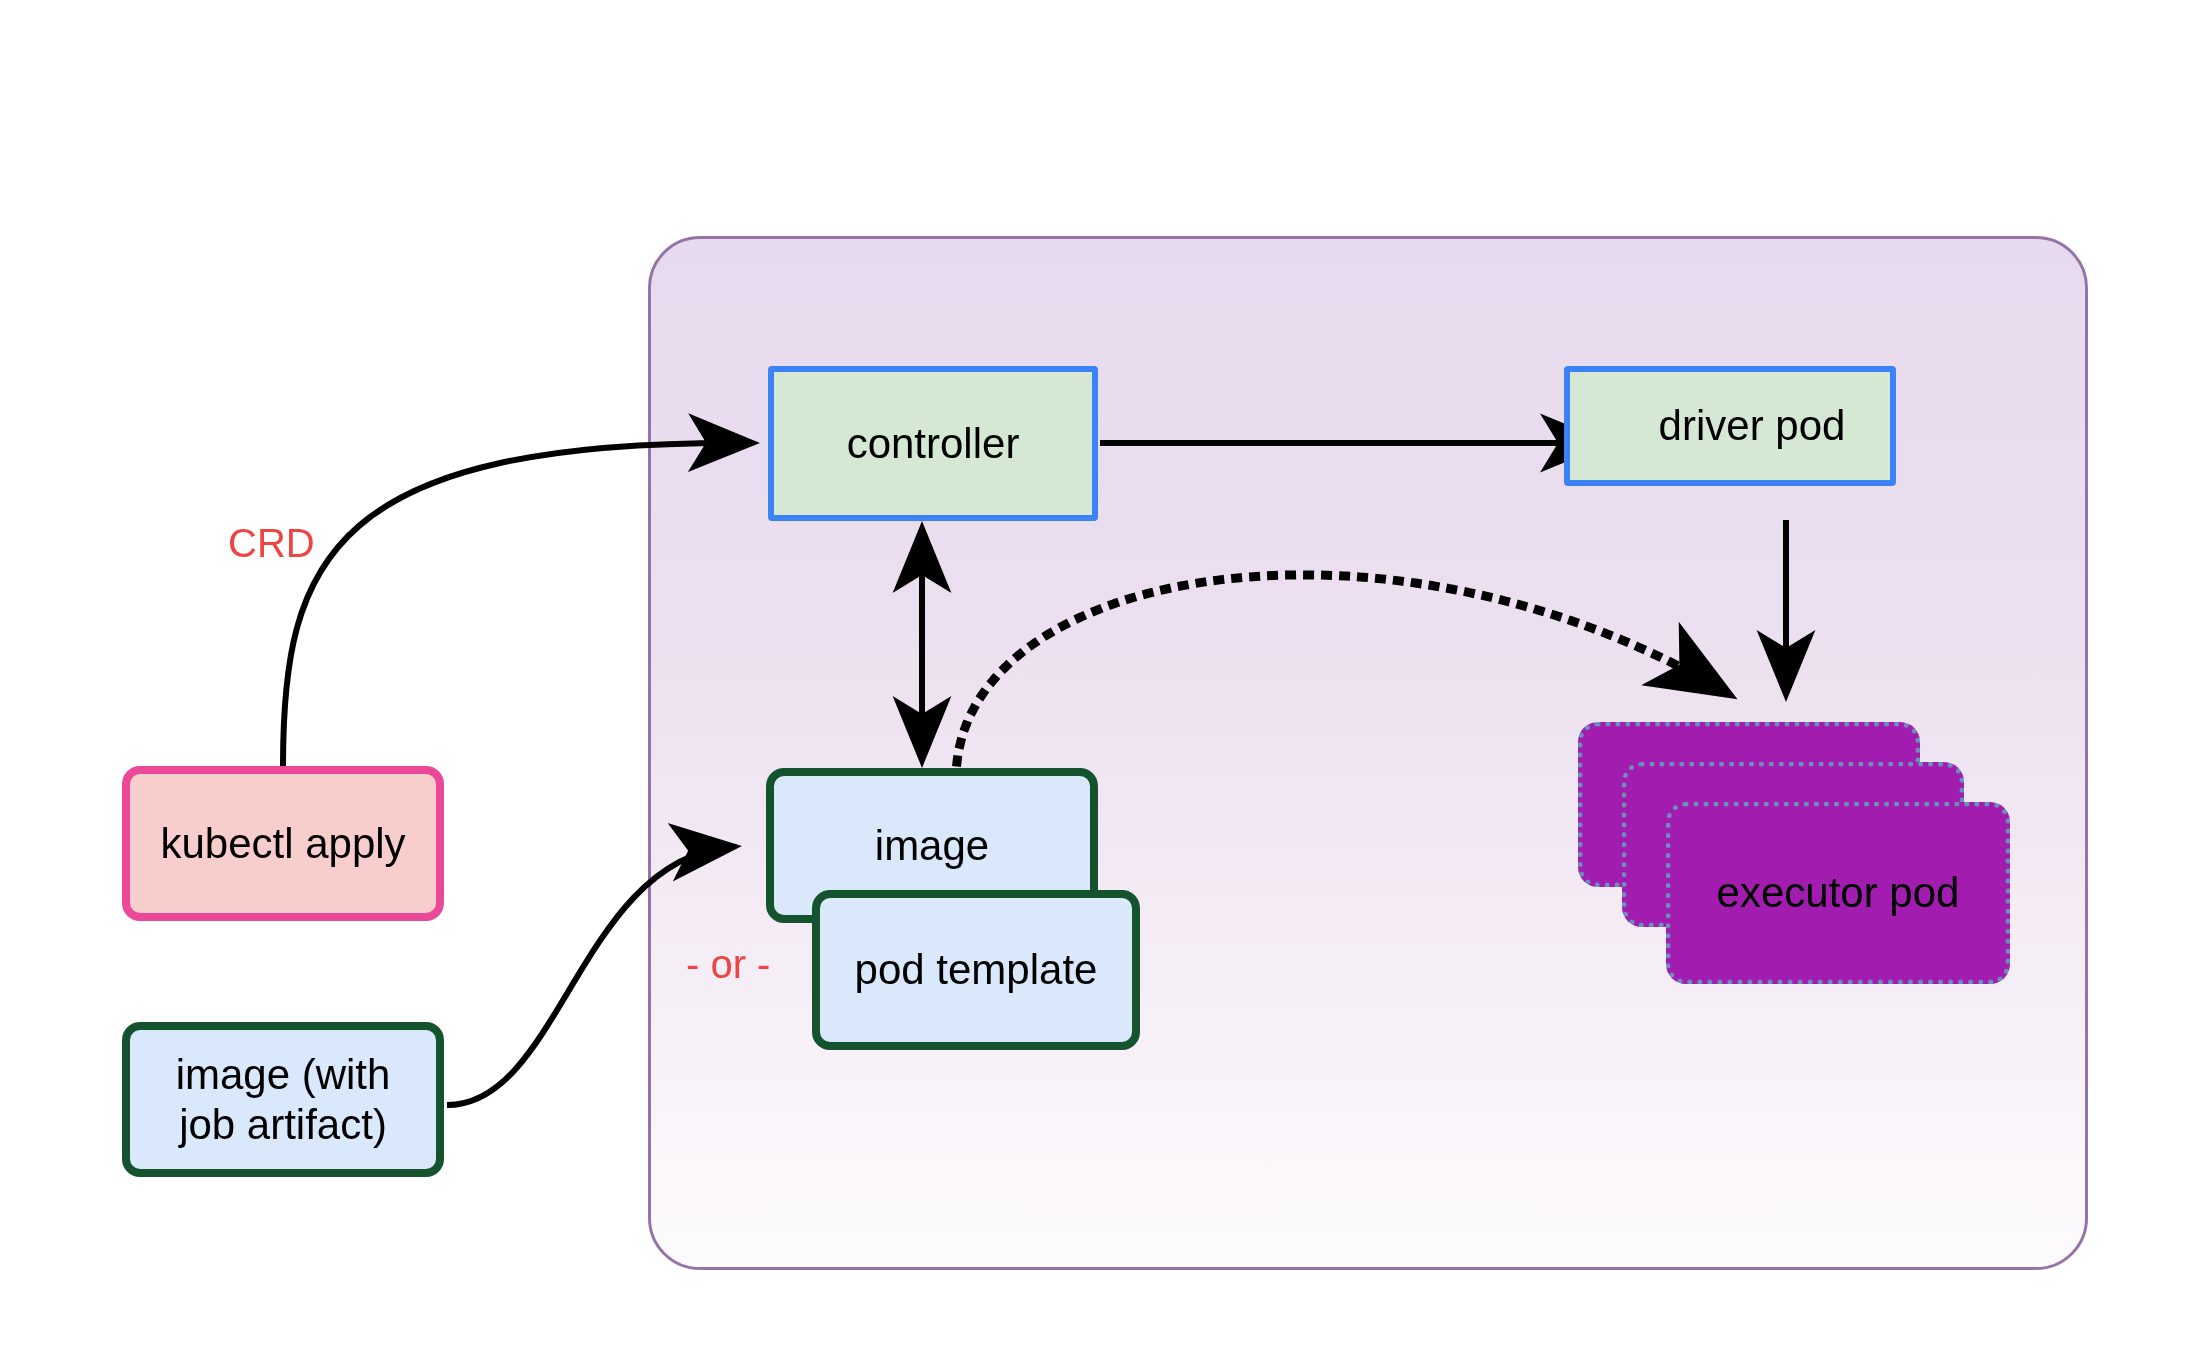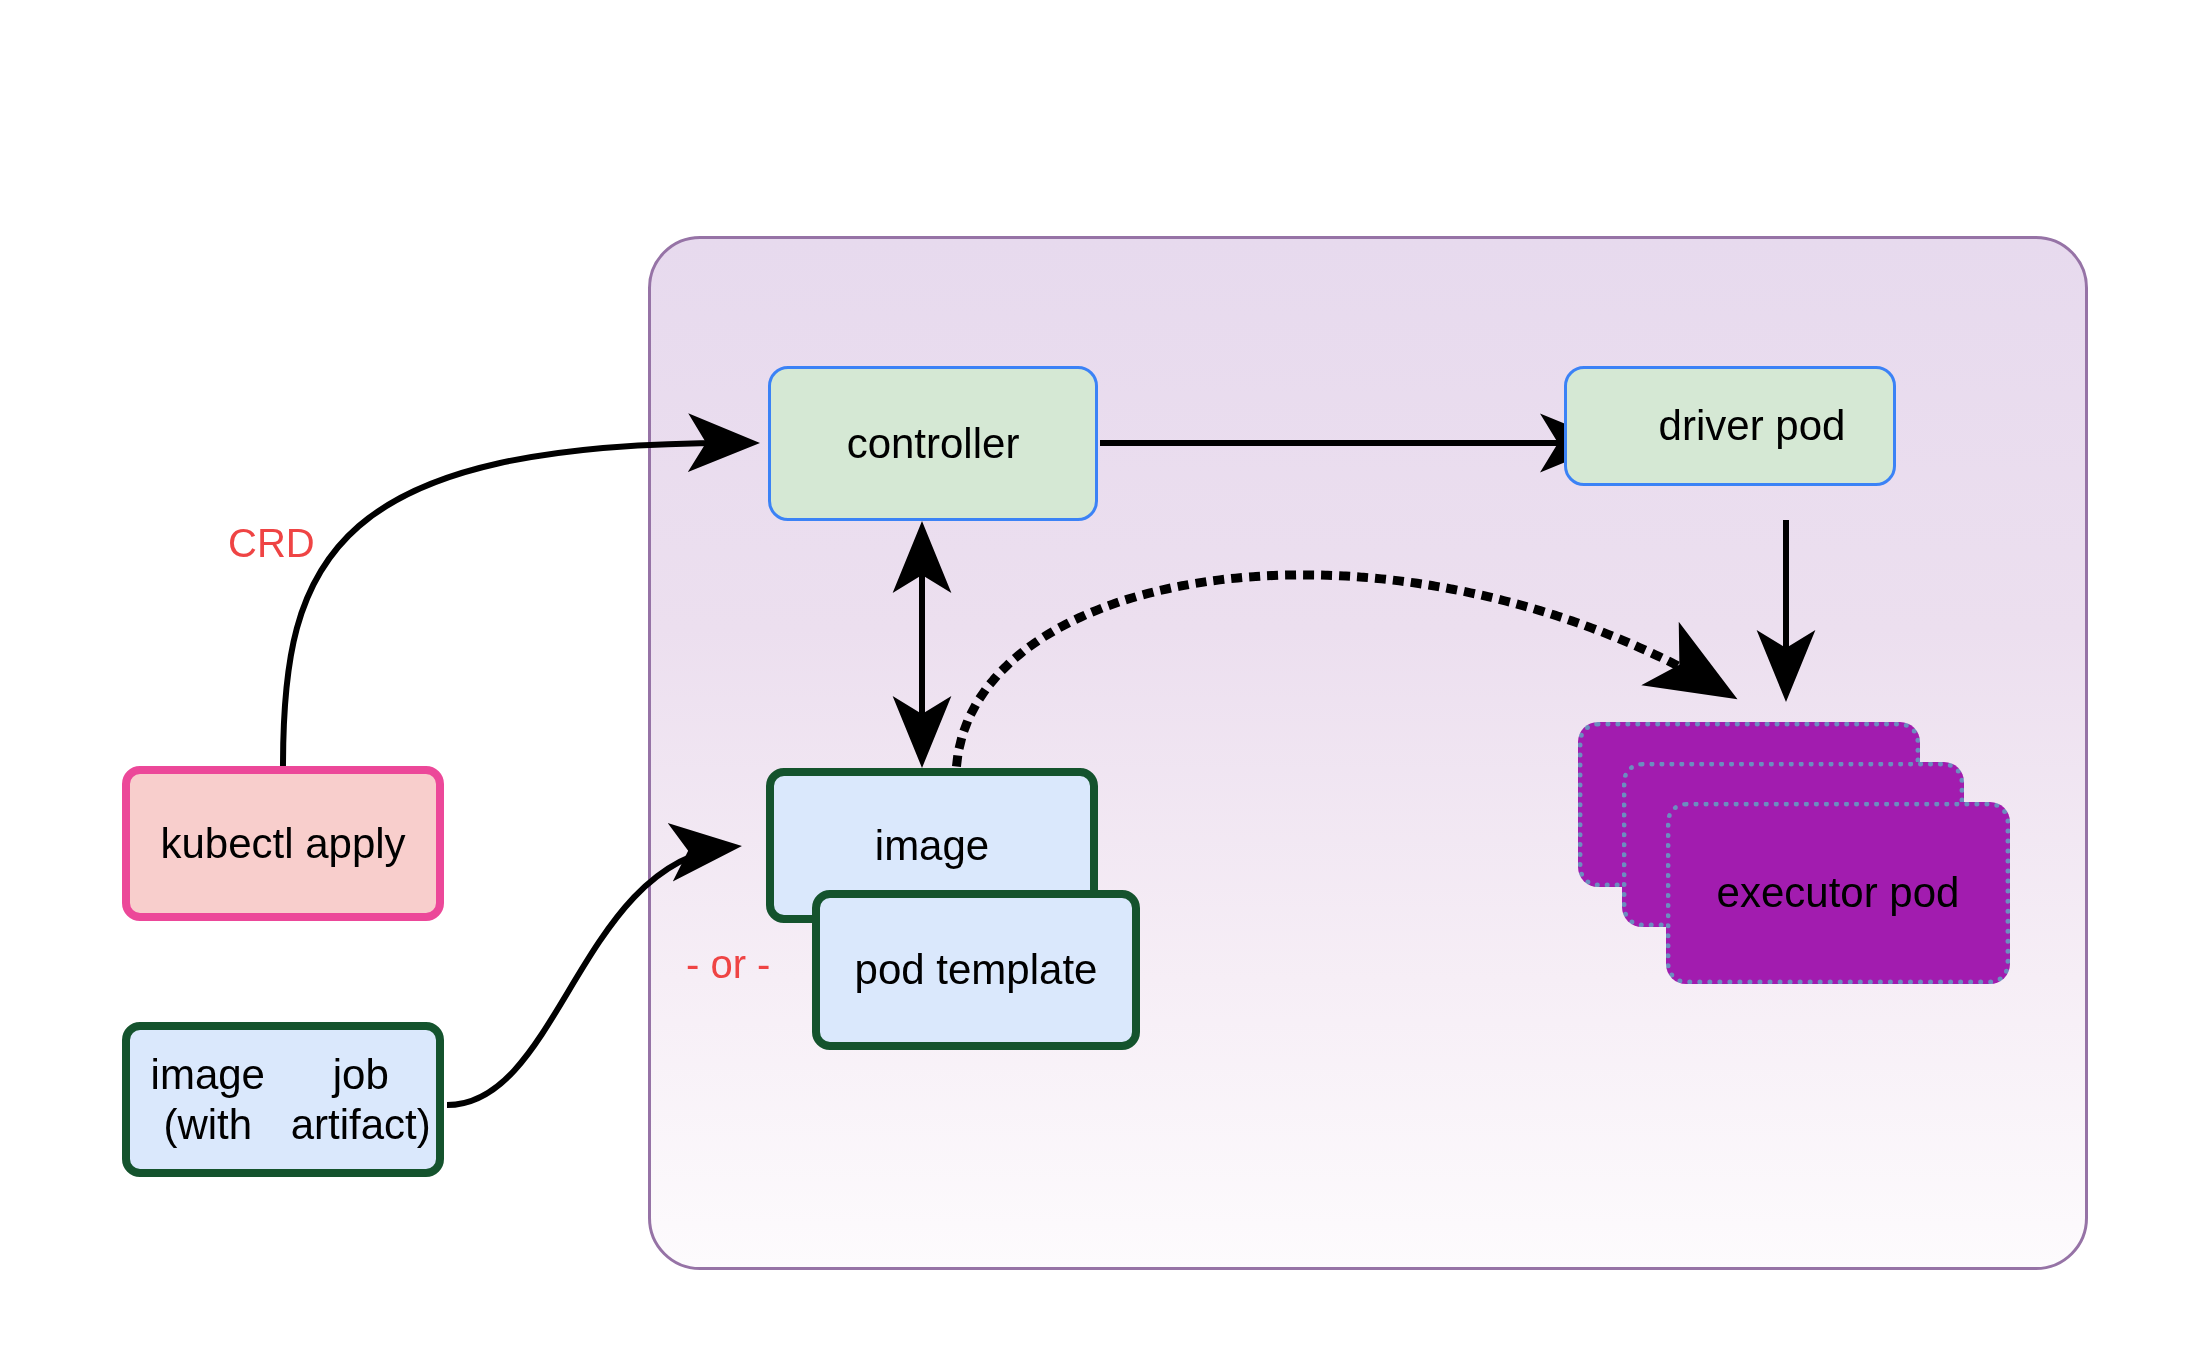--- a/index.html
+++ b/index.html
@@ -47,22 +47,22 @@
   }
   .cluster-box {
     position: absolute;
     box-sizing: border-box;
     border: 3px solid #9673a6;
     border-radius: 52px;
     background: linear-gradient(180deg, #e7daee 0%, #ecdfef 38%, #f6eef6 72%, #fdfbfd 100%);
   }
   .box-green {
     background: #d5e8d4;
-    border: 3px solid #3b82f6;
-    border-radius: 20px;
+    border: 6px solid #3b82f6;
+    border-radius: 4px;
   }
   .box-blue {
     background: #dae8fc;
     border: 8px solid #14532d;
     border-radius: 18px;
   }
   .box-red {
     background: #f8cecc;
     border: 8px solid #ec4899;
     border-radius: 18px;
@@ -123,21 +123,21 @@
   </svg>
 
   <div class="plain-label f40" style="left:228px; top:521px;">CRD</div>
 
   <div class="plain-label f40" style="left:686px; top:942px;">- or -</div>
 
   <div class="node box-red f42" style="left:122px; top:766px; width:322px; height:155px;">
     <span>kubectl apply</span>
   </div>
 
-  <div class="node box-blue f42" style="left:122px; top:1022px; width:322px; height:155px; flex-direction:row;">
+  <div class="node box-blue f42" style="left:122px; top:1022px; width:322px; height:155px; flex-direction:column;">
     <span>image (with</span>
     <span>job artifact)</span>
   </div>
 
   <div class="node box-green f42" style="left:768px; top:366px; width:330px; height:155px;">
     <span>controller</span>
   </div>
 
   <div class="node box-green f42" style="left:1564px; top:366px; width:332px; height:120px;padding-left:44px;">
     <span>driver pod</span>

